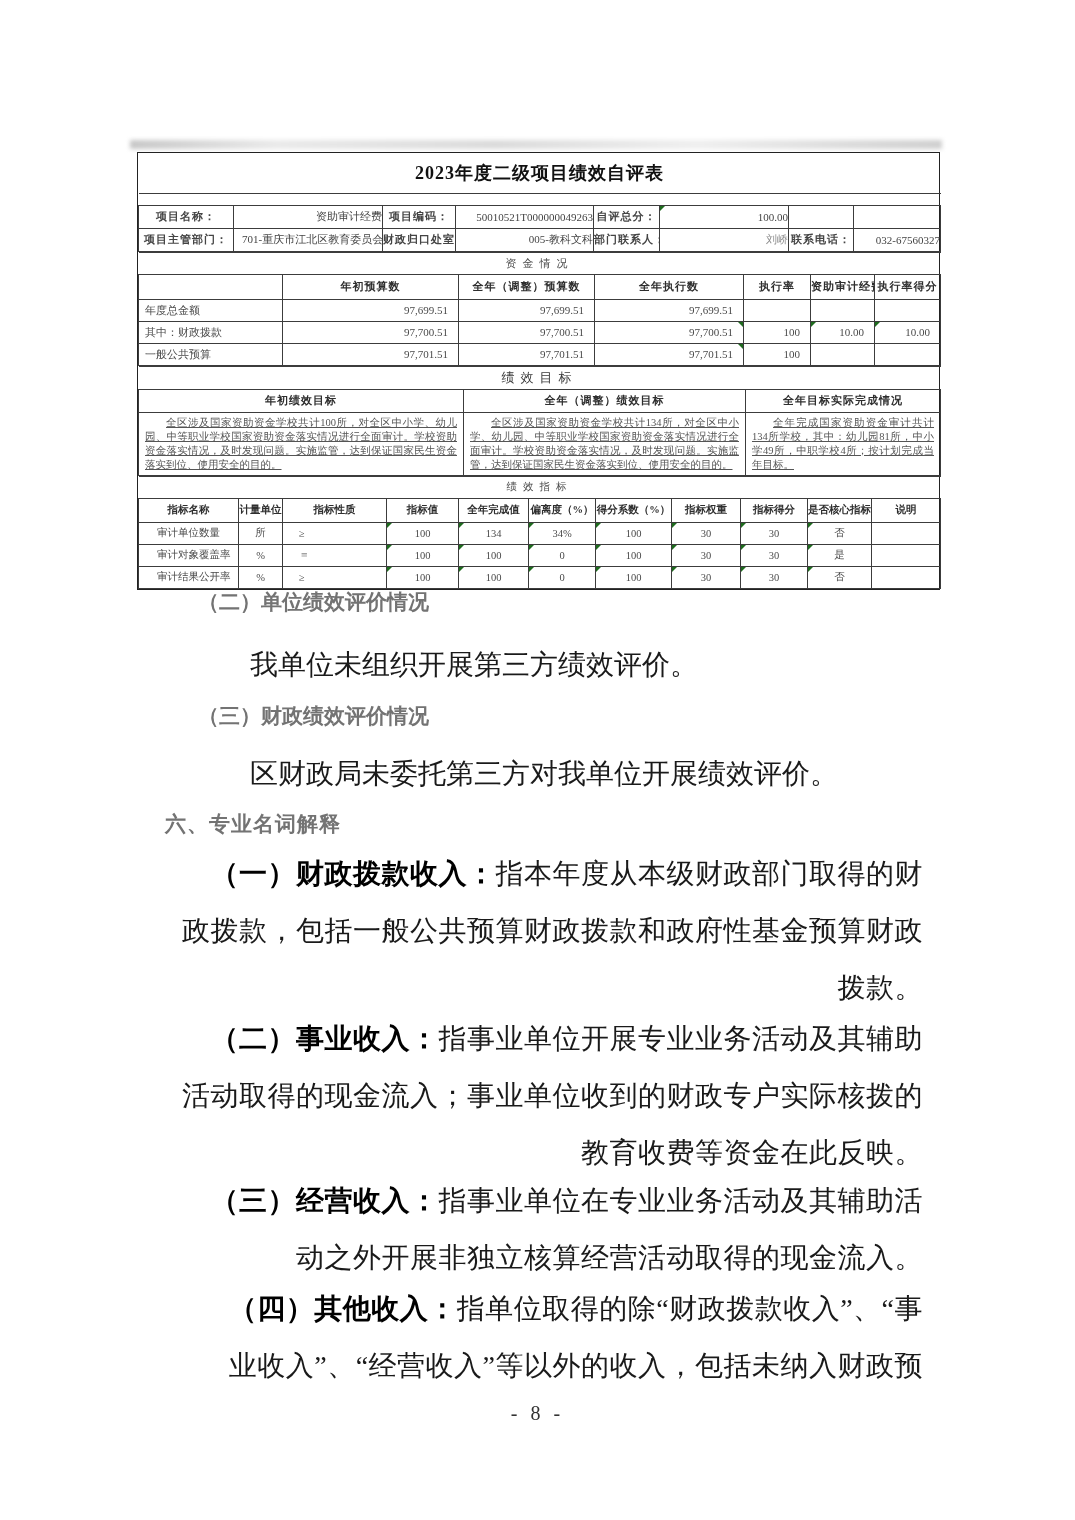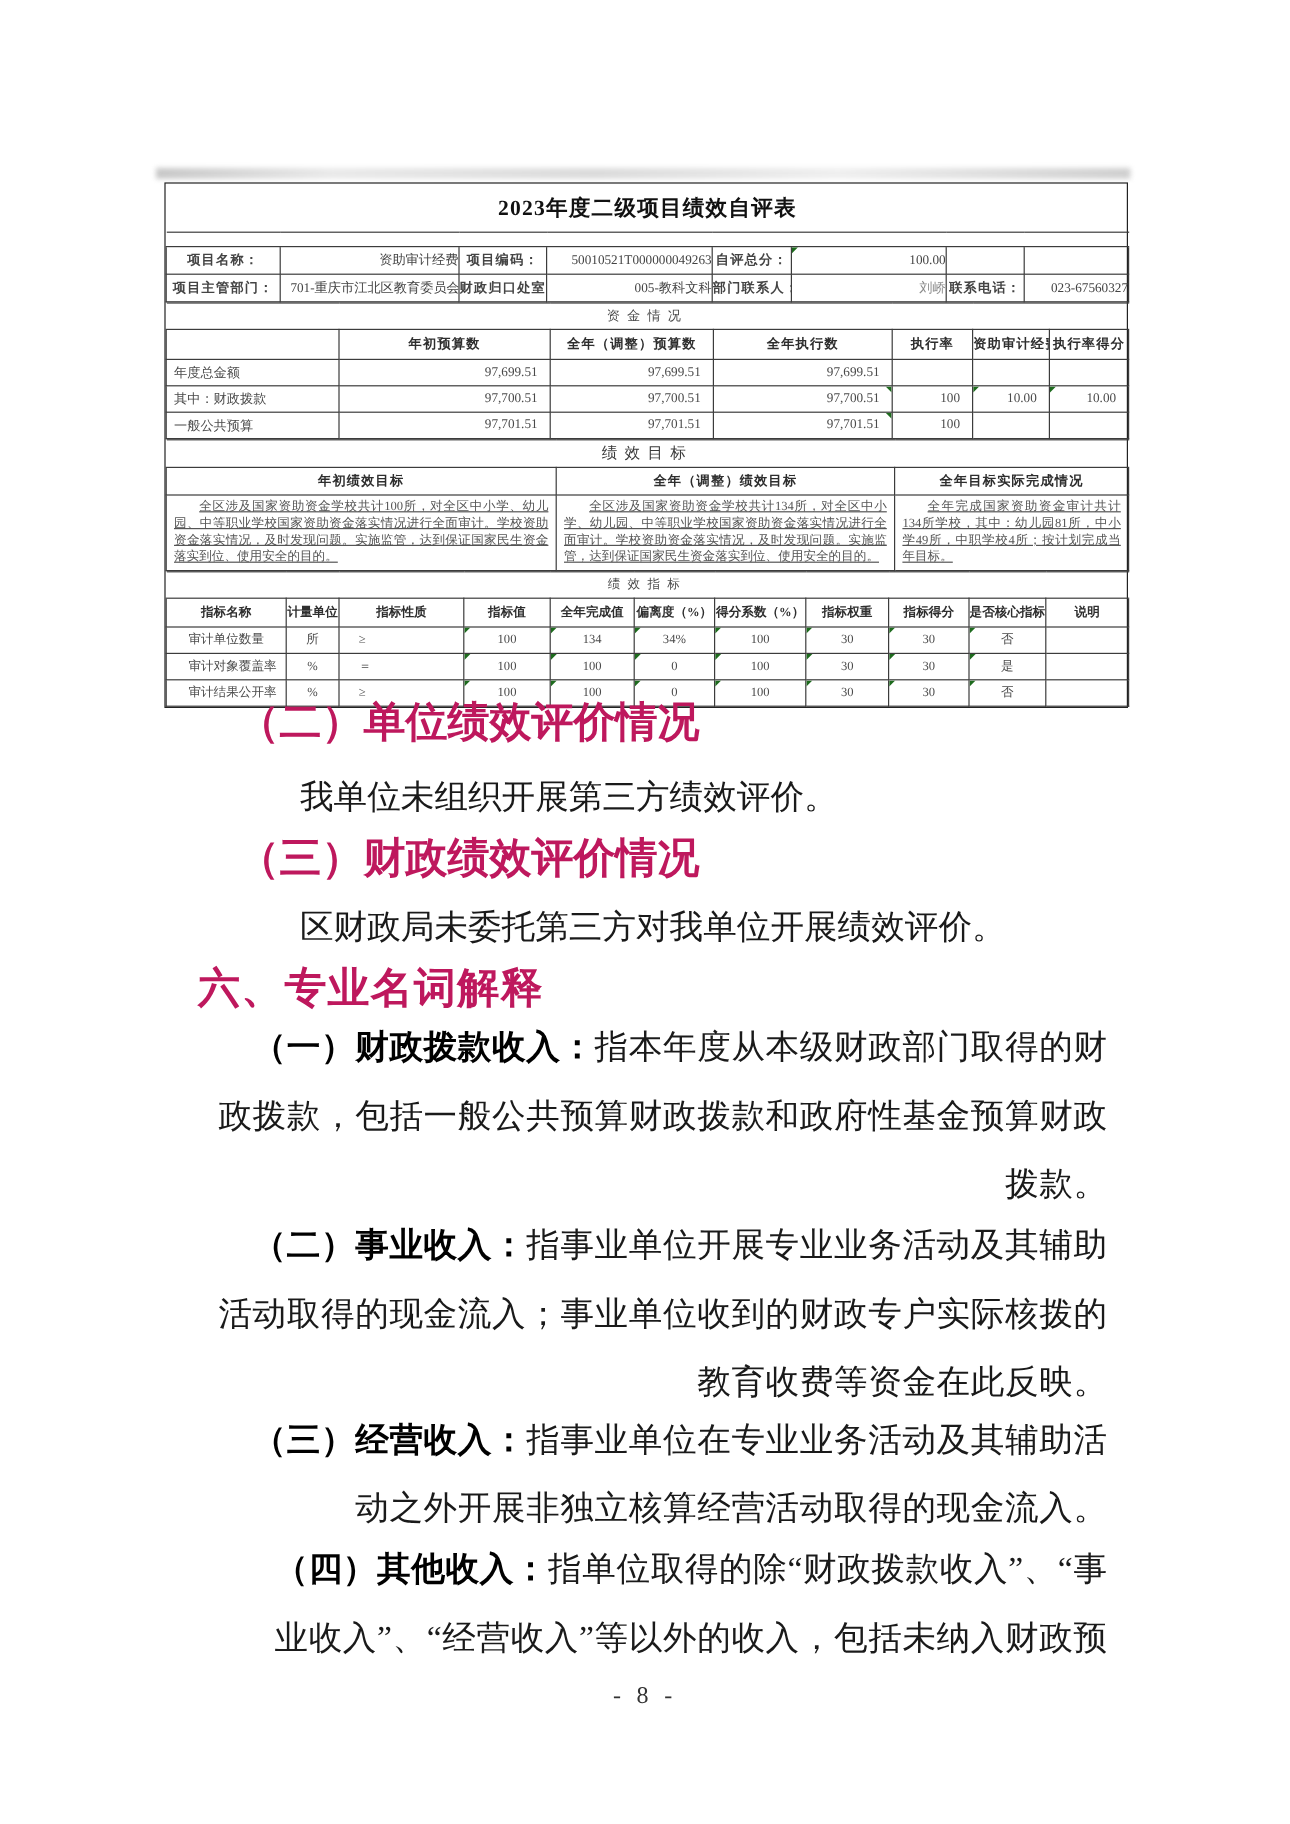--- a/index.html
+++ b/index.html
@@ -58,21 +58,21 @@
     content:""; position:absolute; left:0; top:0;
     border-top:5px solid #1e6b1e; border-right:5px solid transparent;
   }
   .gtr::after {
     content:""; position:absolute; right:0; top:0;
     border-top:5px solid #1e6b1e; border-left:5px solid transparent;
   }
   
   .htxt {
     position:absolute; left:165px; width:760px; height:40px; line-height:40px;
-    font-size:35px; font-weight:bold; color:#be185d;
+    font-size:21px; font-weight:bold; color:#737373;
   }
   .h-indent { padding-left:33px; }
   .h-sans { font-family:Liberation Serif, serif; letter-spacing:1px; }
   .ptxt {
     position:absolute; left:165px; width:760px; height:40px; line-height:40px;
     font-size:28px; color:#1a1a1a;
   }
   .p-indent { text-indent:85px; }
   .para { position:absolute; left:165px; width:758px; font-size:28px; color:#1a1a1a;text-align:right; }
   .pline { height:57px; line-height:57px; letter-spacing:0.5px; }
@@ -121,21 +121,21 @@
         <td></td>
       </tr>
       <tr class="info">
         <td class="lbl">项目主管部门：</td>
         <td class="val">701-重庆市江北区教育委员会</td>
         <td class="lbl">财政归口处室：</td>
         <td class="val">005-教科文科</td>
         <td class="lbl">部门联系人：</td>
         <td class="val" style="color:#8a8a8a">刘峤</td>
         <td class="lbl">联系电话：</td>
-        <td class="val">023-67560327</td>
+        <td class="val">032-67560327</td>
       </tr>
     </tbody>
       </table>
 
     <table class="fund">
       <colgroup>
         <col style="width:144px">
           <col style="width:176px">
           <col style="width:136px">
           <col style="width:149px">

